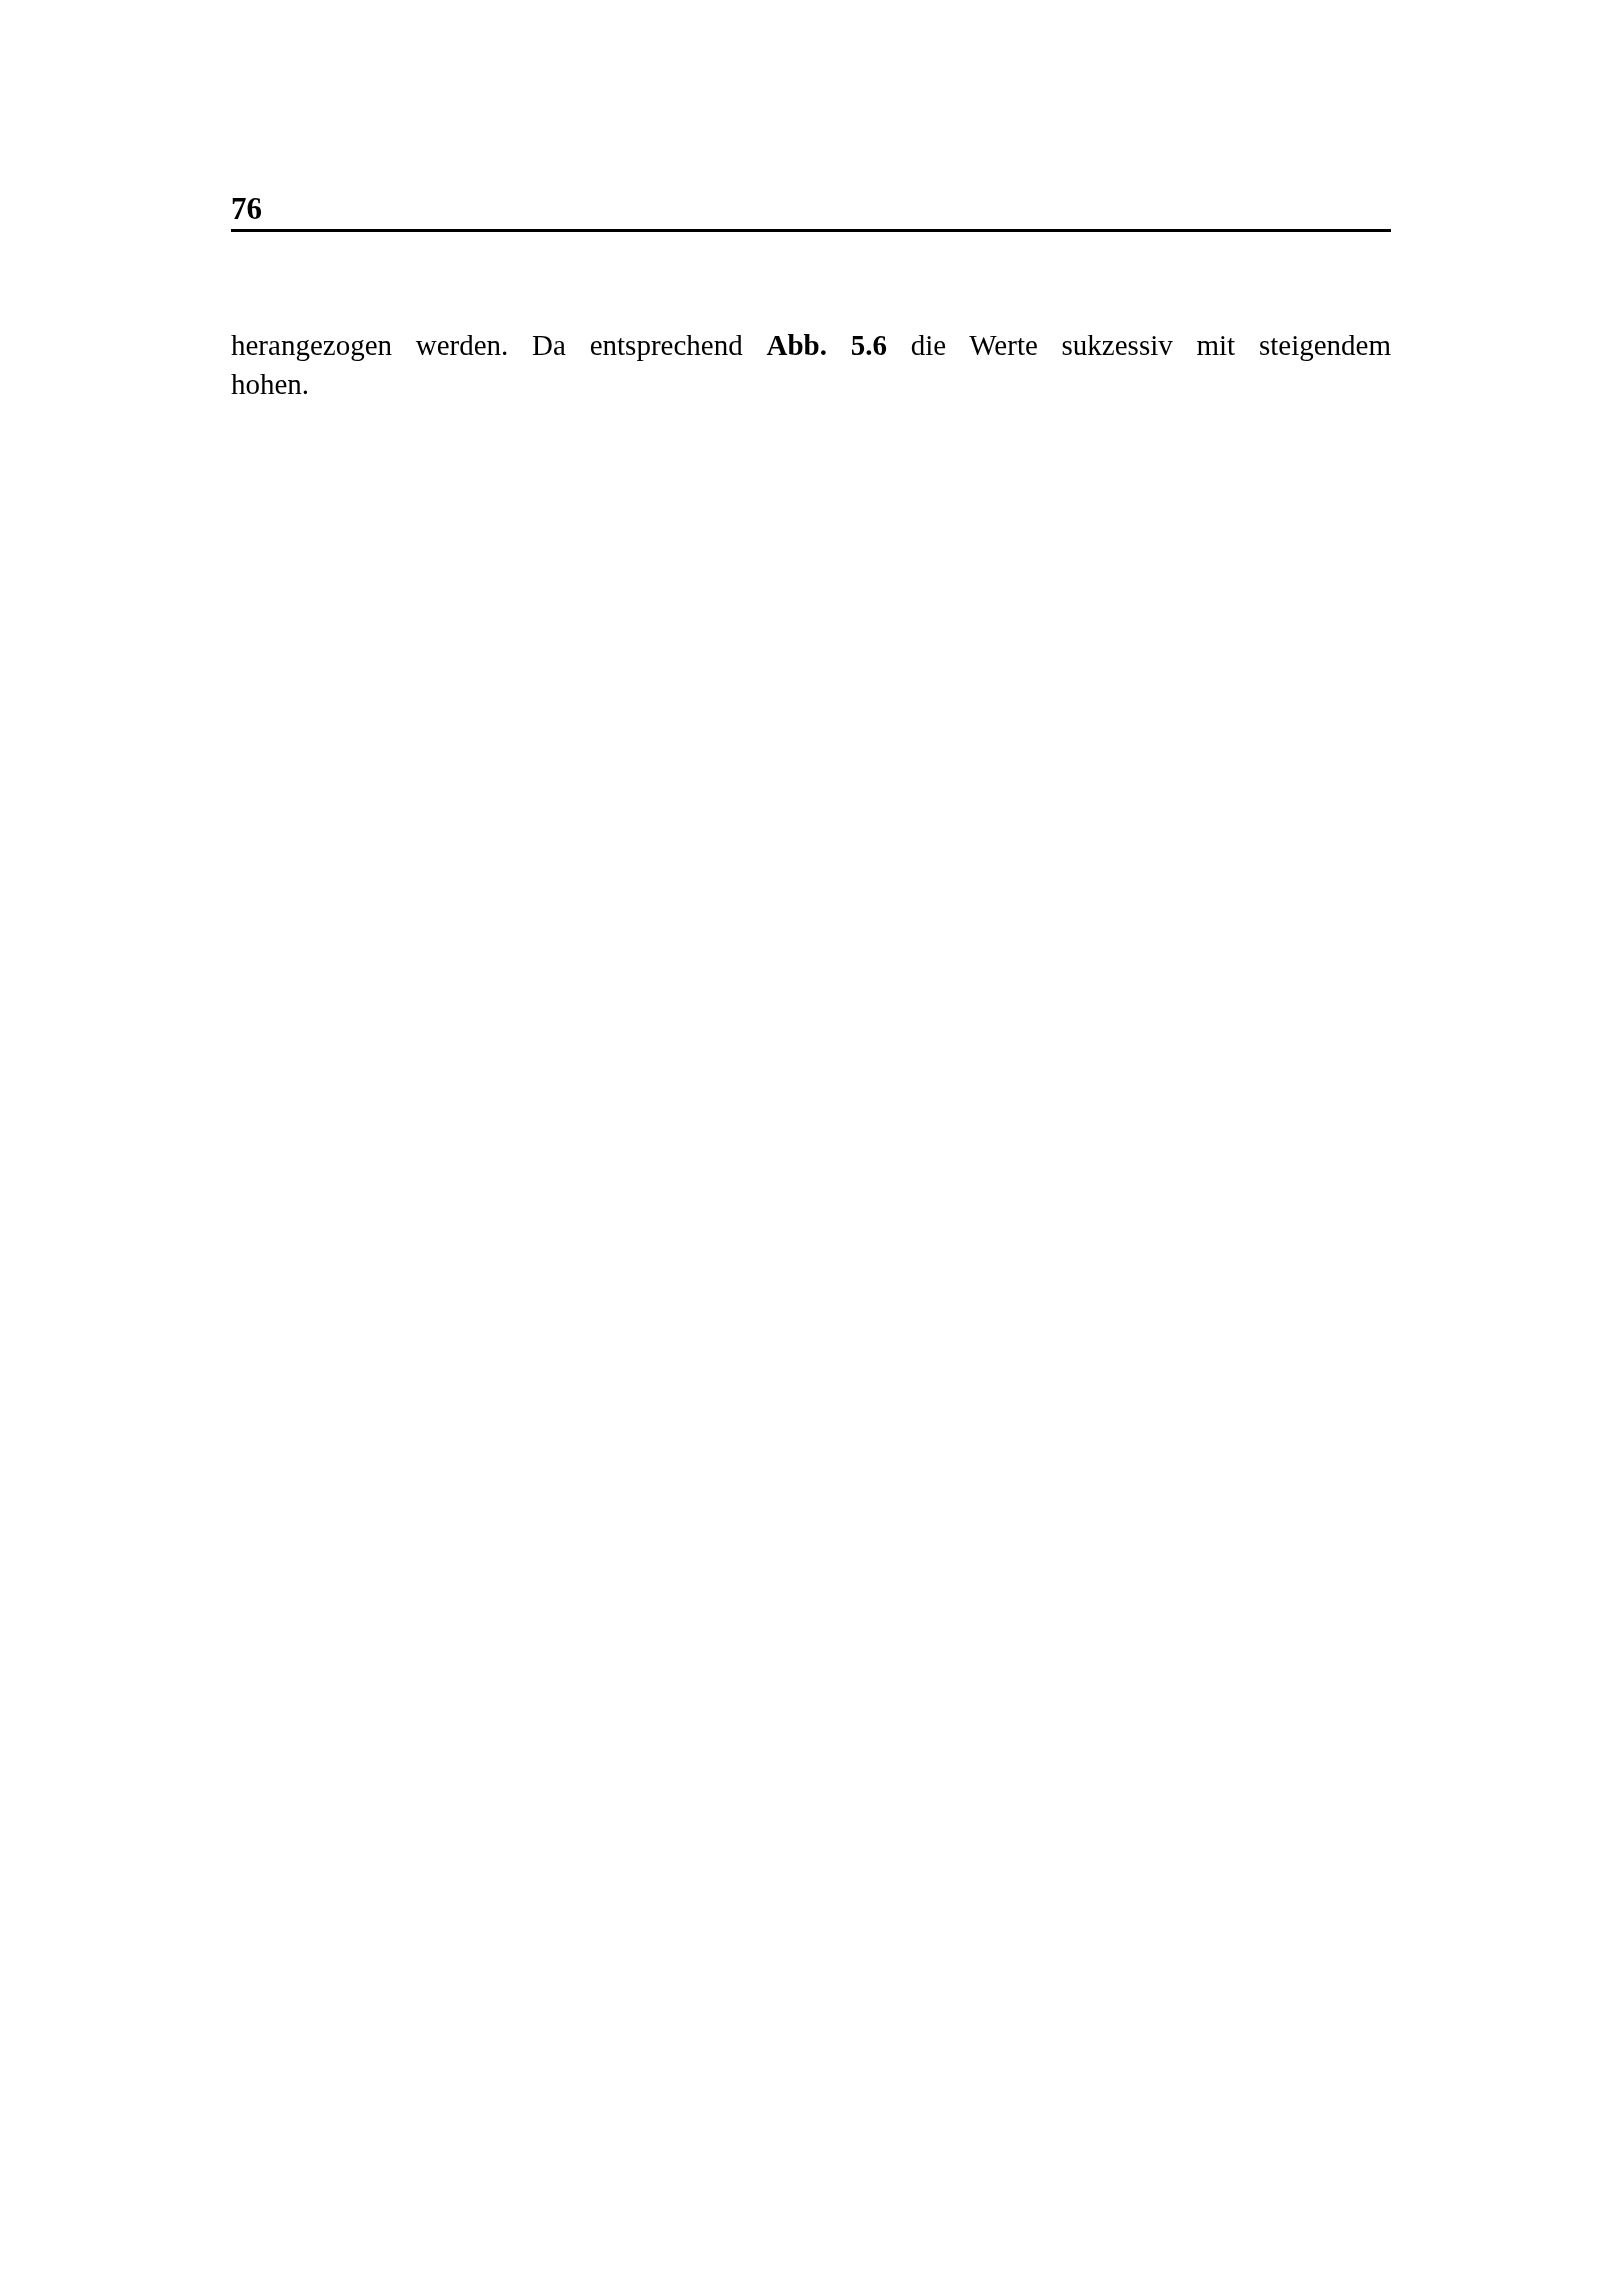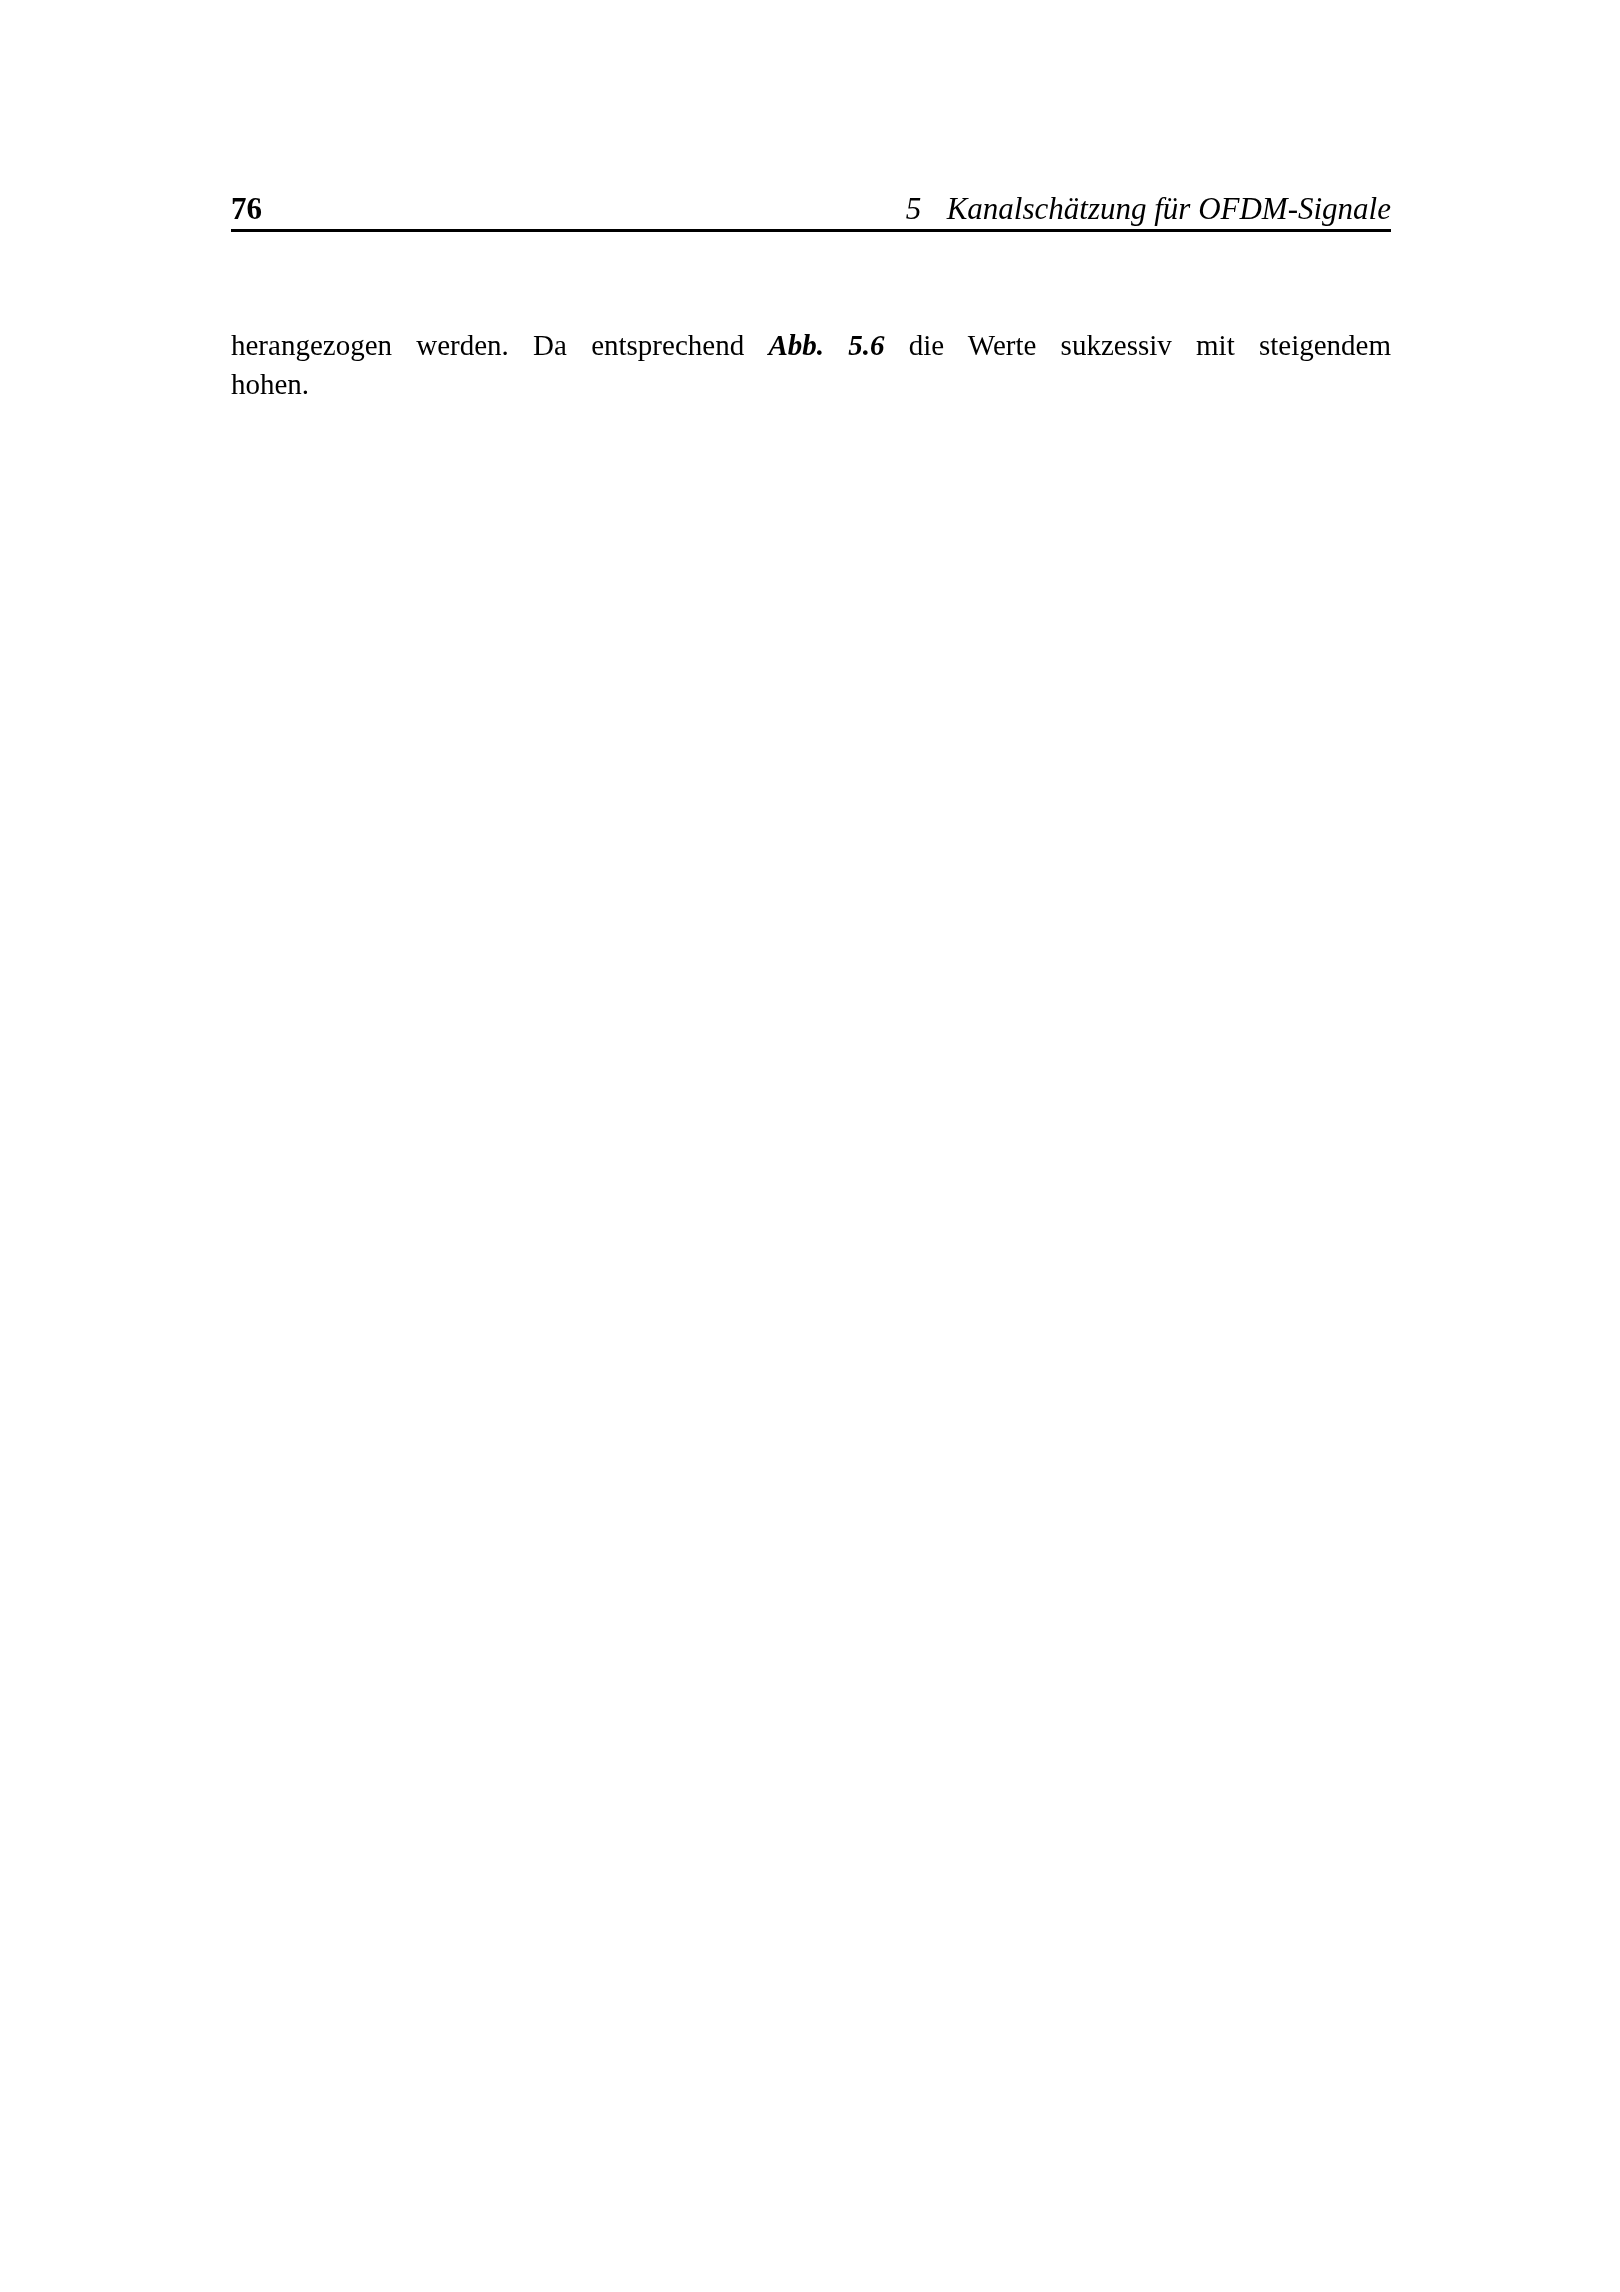--- a/index.html
+++ b/index.html
@@ -66,33 +66,29 @@
     text-align: justify;
     text-align-last: justify;
     white-space: normal;
   }
   .tline.last {
     text-align: left;
     text-align-last: left;
   }
   .bold {
     font-weight: bold;
-    font-style: italic;
   }
 </style>
 </head>
 <body>
 
 <div class="page">
 
   <div class="running-head">
     <span class="page-number">76</span>
-    <span class="chapter-head">
-      <span class="chapter-number">5</span><span>Kanalschätzung für OFDM-Signale</span>
-    </span>
   </div>
 
   <div class="head-rule"></div>
 
   <div class="body-text">
     <div class="tline"><span>herangezogen werden. Da entsprechend </span><span class="bold">Abb. 5.6</span><span> die Werte sukzessiv mit steigendem</span></div>
     <div class="tline last">hohen.</div>
   </div>
 
 </div>

